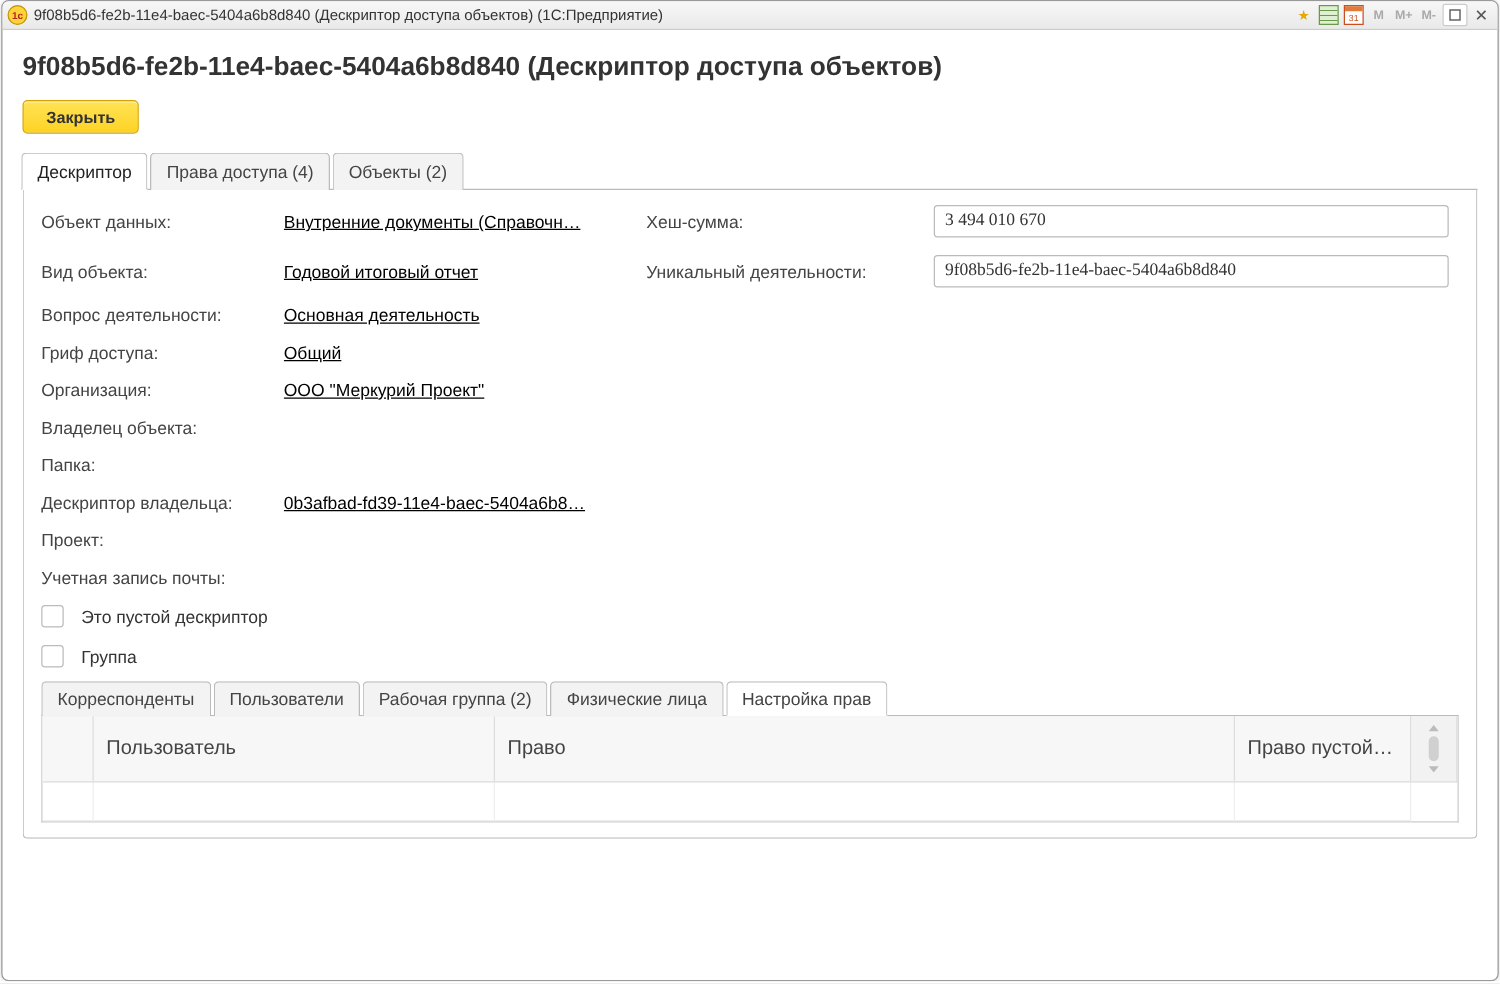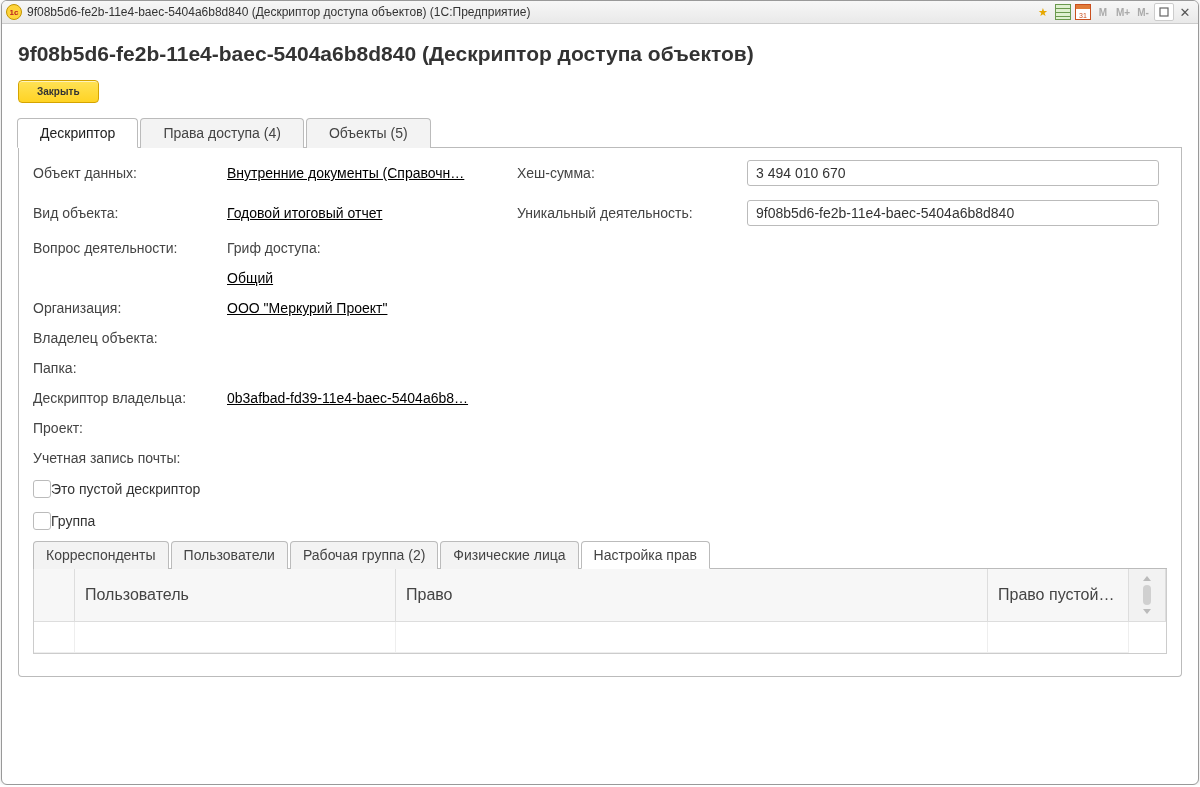--- a/index.html
+++ b/index.html
@@ -86,58 +86,58 @@
     font-weight: bold;
     margin: 6px 0 14px 0;
     color: #333;
   }
   .btn-yellow {
     display: inline-block;
     background: linear-gradient(#ffe256, #ffd324);
     border: 1px solid #d5a400;
     border-radius: 4px;
     padding: 5px 18px;
-    font-size: 10px;
+    font-size: 13px;
     font-weight: bold;
     color: #333;
     cursor: pointer;
     box-shadow: inset 0 1px 0 rgba(255,255,255,0.6);
     margin-bottom: 14px;
   }
   
   .tabs {
     display: flex;
     border-bottom: 1px solid #bbb;
     margin-left: -1px;
   }
   .tab {
     border: 1px solid #bbb;
     border-bottom: none;
     background: #f3f3f3;
-    padding: 6px 22px;
+    padding: 6px 12px;
     font-size: 14px;
     color: #444;
     border-top-left-radius: 4px;
     border-top-right-radius: 4px;
     margin-right: 2px;
     position: relative;
     top: 1px;
     cursor: pointer;
   }
   .tab.active {
     background: #fff;
     border-bottom: 1px solid #fff;
     color: #222;
   }
   .tab-panel {
     border: 1px solid #bbb;
     border-top: none;
     border-bottom-left-radius: 4px;
     border-bottom-right-radius: 4px;
-    padding: 12px 14px 22px 14px;
+    padding: 12px 14px 12px 14px;
   }
   
   .form-grid {
     display: grid;
     grid-template-columns: 184px 280px 220px 1fr;
     column-gap: 10px;
     row-gap: 14px;
     align-items: center;
     font-size: 14px;
   }
@@ -152,29 +152,31 @@
   }
   .form-grid .textbox {
     border: 1px solid #bbb;
     border-radius: 3px;
     padding: 4px 8px;
     font-size: 14px;
     background: #fff;
     color: #333;
     width: 98%;
     box-sizing: border-box;
+    font-family: Liberation Serif, serif;
   }
   .label-only-row {
     grid-column: 1 / -1;
     color: #444;
   }
   .checkbox-row {
     grid-column: 1 / -1;
     display: flex;
     align-items: center;
+    gap: 14px;
   }
   .checkbox-row .chk {
     width: 16px;
     height: 16px;
     border: 1px solid #bbb;
     border-radius: 3px;
     background: #fff;
   }
   
   .inner-area { margin-top: 10px; }
@@ -270,37 +272,38 @@
   </div>
 
   <div class="content">
     <h1 class="page-title">9f08b5d6-fe2b-11e4-baec-5404a6b8d840 (Дескриптор доступа объектов)</h1>
     <button class="btn-yellow">Закрыть</button>
 
     
     <div class="tabs">
       <div class="tab active">Дескриптор</div>
       <div class="tab">Права доступа (4)</div>
-      <div class="tab">Объекты (5)</div>
+      <div class="tab">Объекты (2)</div>
     </div>
 
     <div class="tab-panel">
       <div class="form-grid">
 
         <div class="label">Объект данных:</div>
         <div class="link">Внутренние документы (Справочн…</div>
         <div class="label">Хеш-сумма:</div>
         <input class="textbox" value="3 494 010 670" style="">
 
         <div class="label">Вид объекта:</div>
         <div class="link">Годовой итоговый отчет</div>
-        <div class="label">Уникальный деятельность:</div>
+        <div class="label">Уникальный деятельности:</div>
         <input class="textbox" value="9f08b5d6-fe2b-11e4-baec-5404a6b8d840" style="">
 
         <div class="label">Вопрос деятельности:</div>
+        <div class="link" style="grid-column:2 / -1">Основная деятельность</div>
 
         <div class="label">Гриф доступа:</div>
         <div class="link" style="grid-column:2 / -1">Общий</div>
 
         <div class="label">Организация:</div>
         <div class="link" style="grid-column:2 / -1">ООО "Меркурий Проект"</div>
 
         <div class="label-only-row">Владелец объекта:</div>
 
         <div class="label-only-row">Папка:</div>

